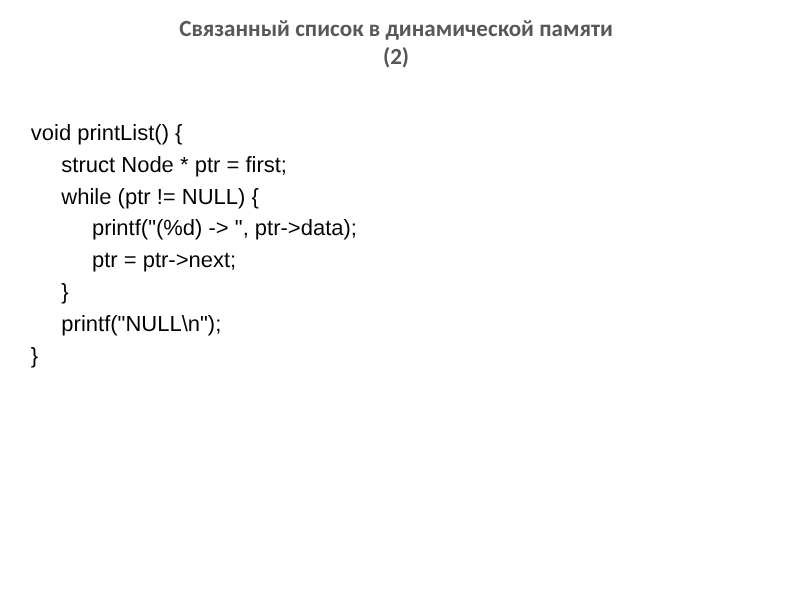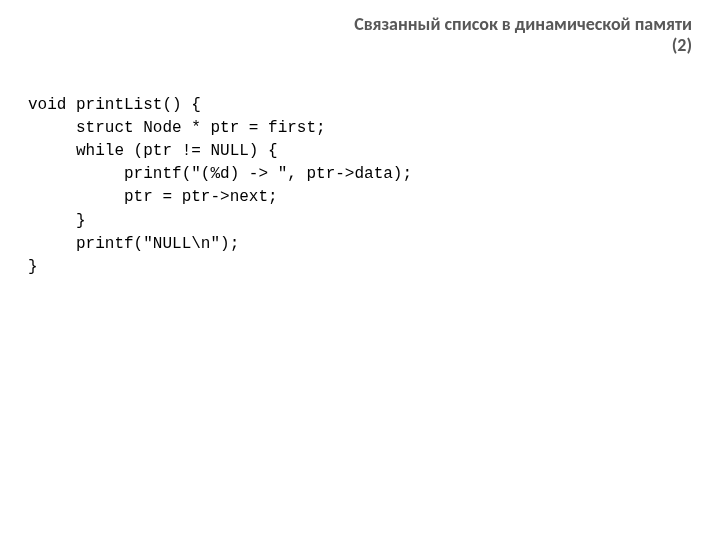--- a/index.html
+++ b/index.html
@@ -11,32 +11,32 @@
     font-family: Calibri, Arial, sans-serif;
     color: #000;
   }
   .slide {
     width: 720px;
     height: 540px;
     box-sizing: border-box;
     padding: 14px 28px 0 28px;
   }
   .title {
-    font-size: 18px;
+    font-size: 21px;
     font-weight: 700;
     color: #585858;
-    text-align: right;
+    text-align: center;
     line-height: 1.18;
     margin: 0 0 14px 0;
   }
   .code {
-    font-size: 16px;
+    font-size: 20px;
     line-height: 1.45;
     white-space: pre;
-    font-family: Liberation Mono, monospace;
+    font-family: Liberation Sans, sans-serif;
     font-weight: 400;
   }
 </style>
 </head>
 <body>
 
 <div class="slide">
   <h1 class="title">
     <span>Связанный список в динамической памяти</span><br>
     <span>(2)</span>

